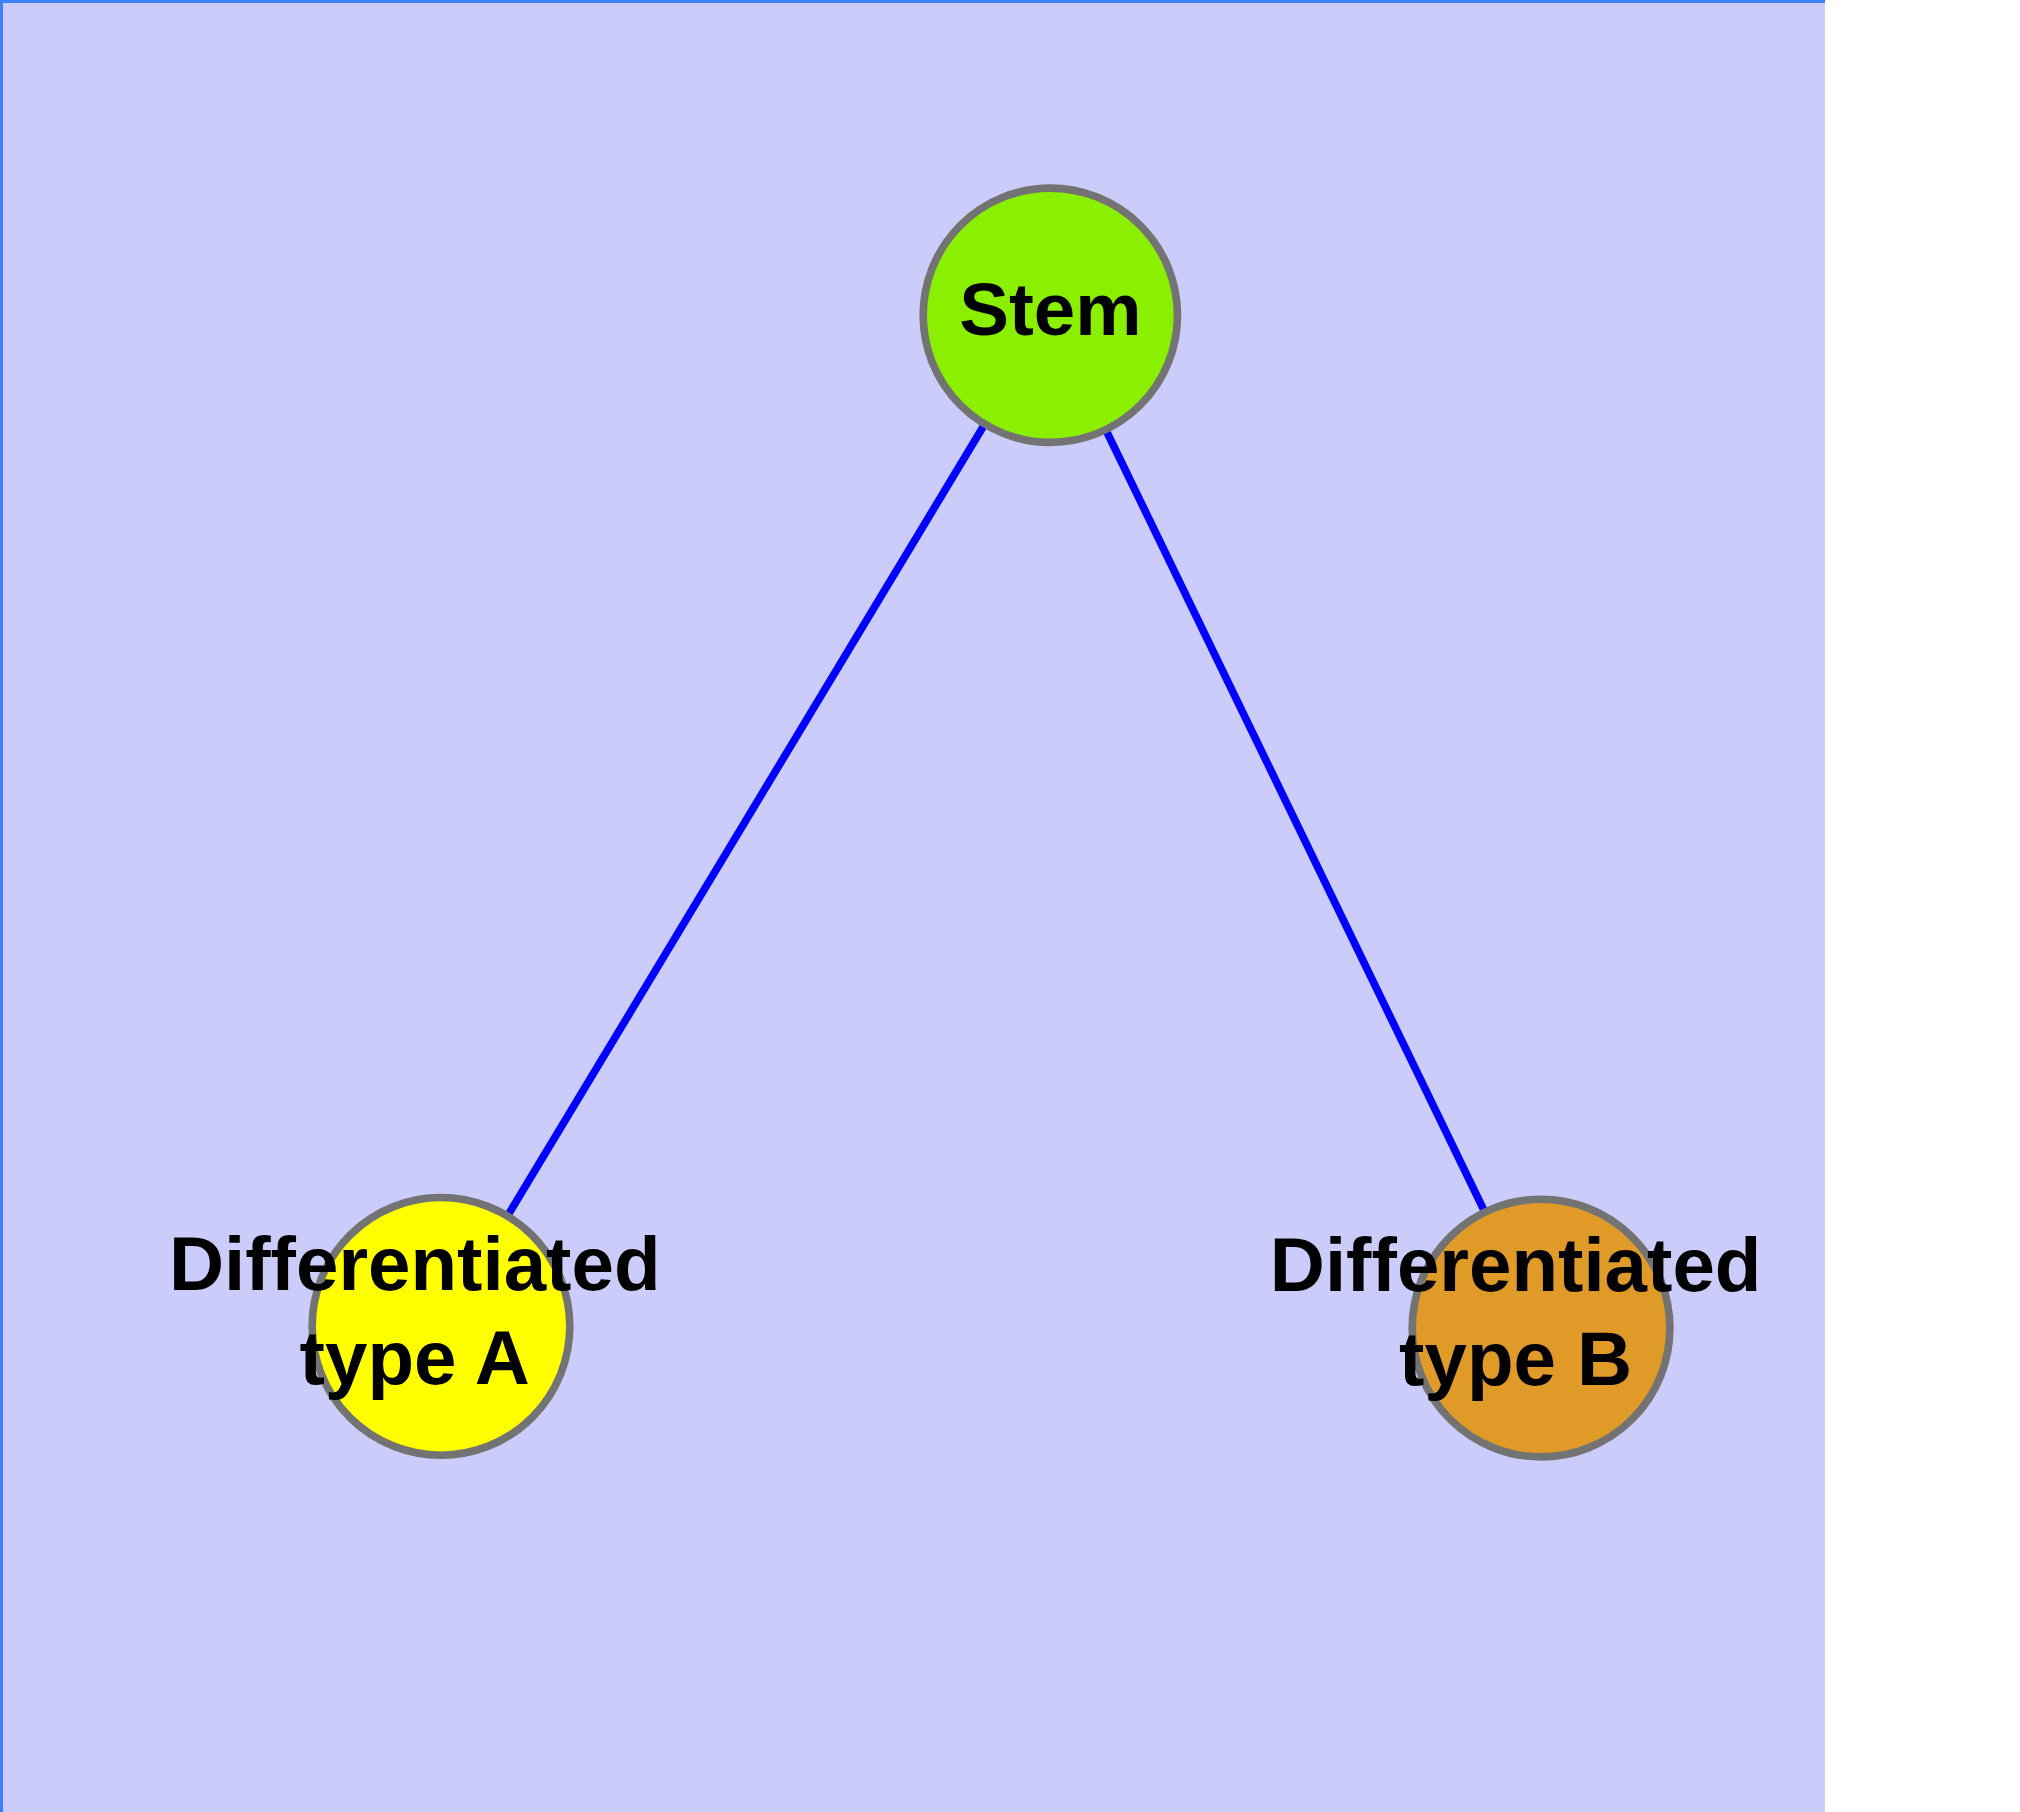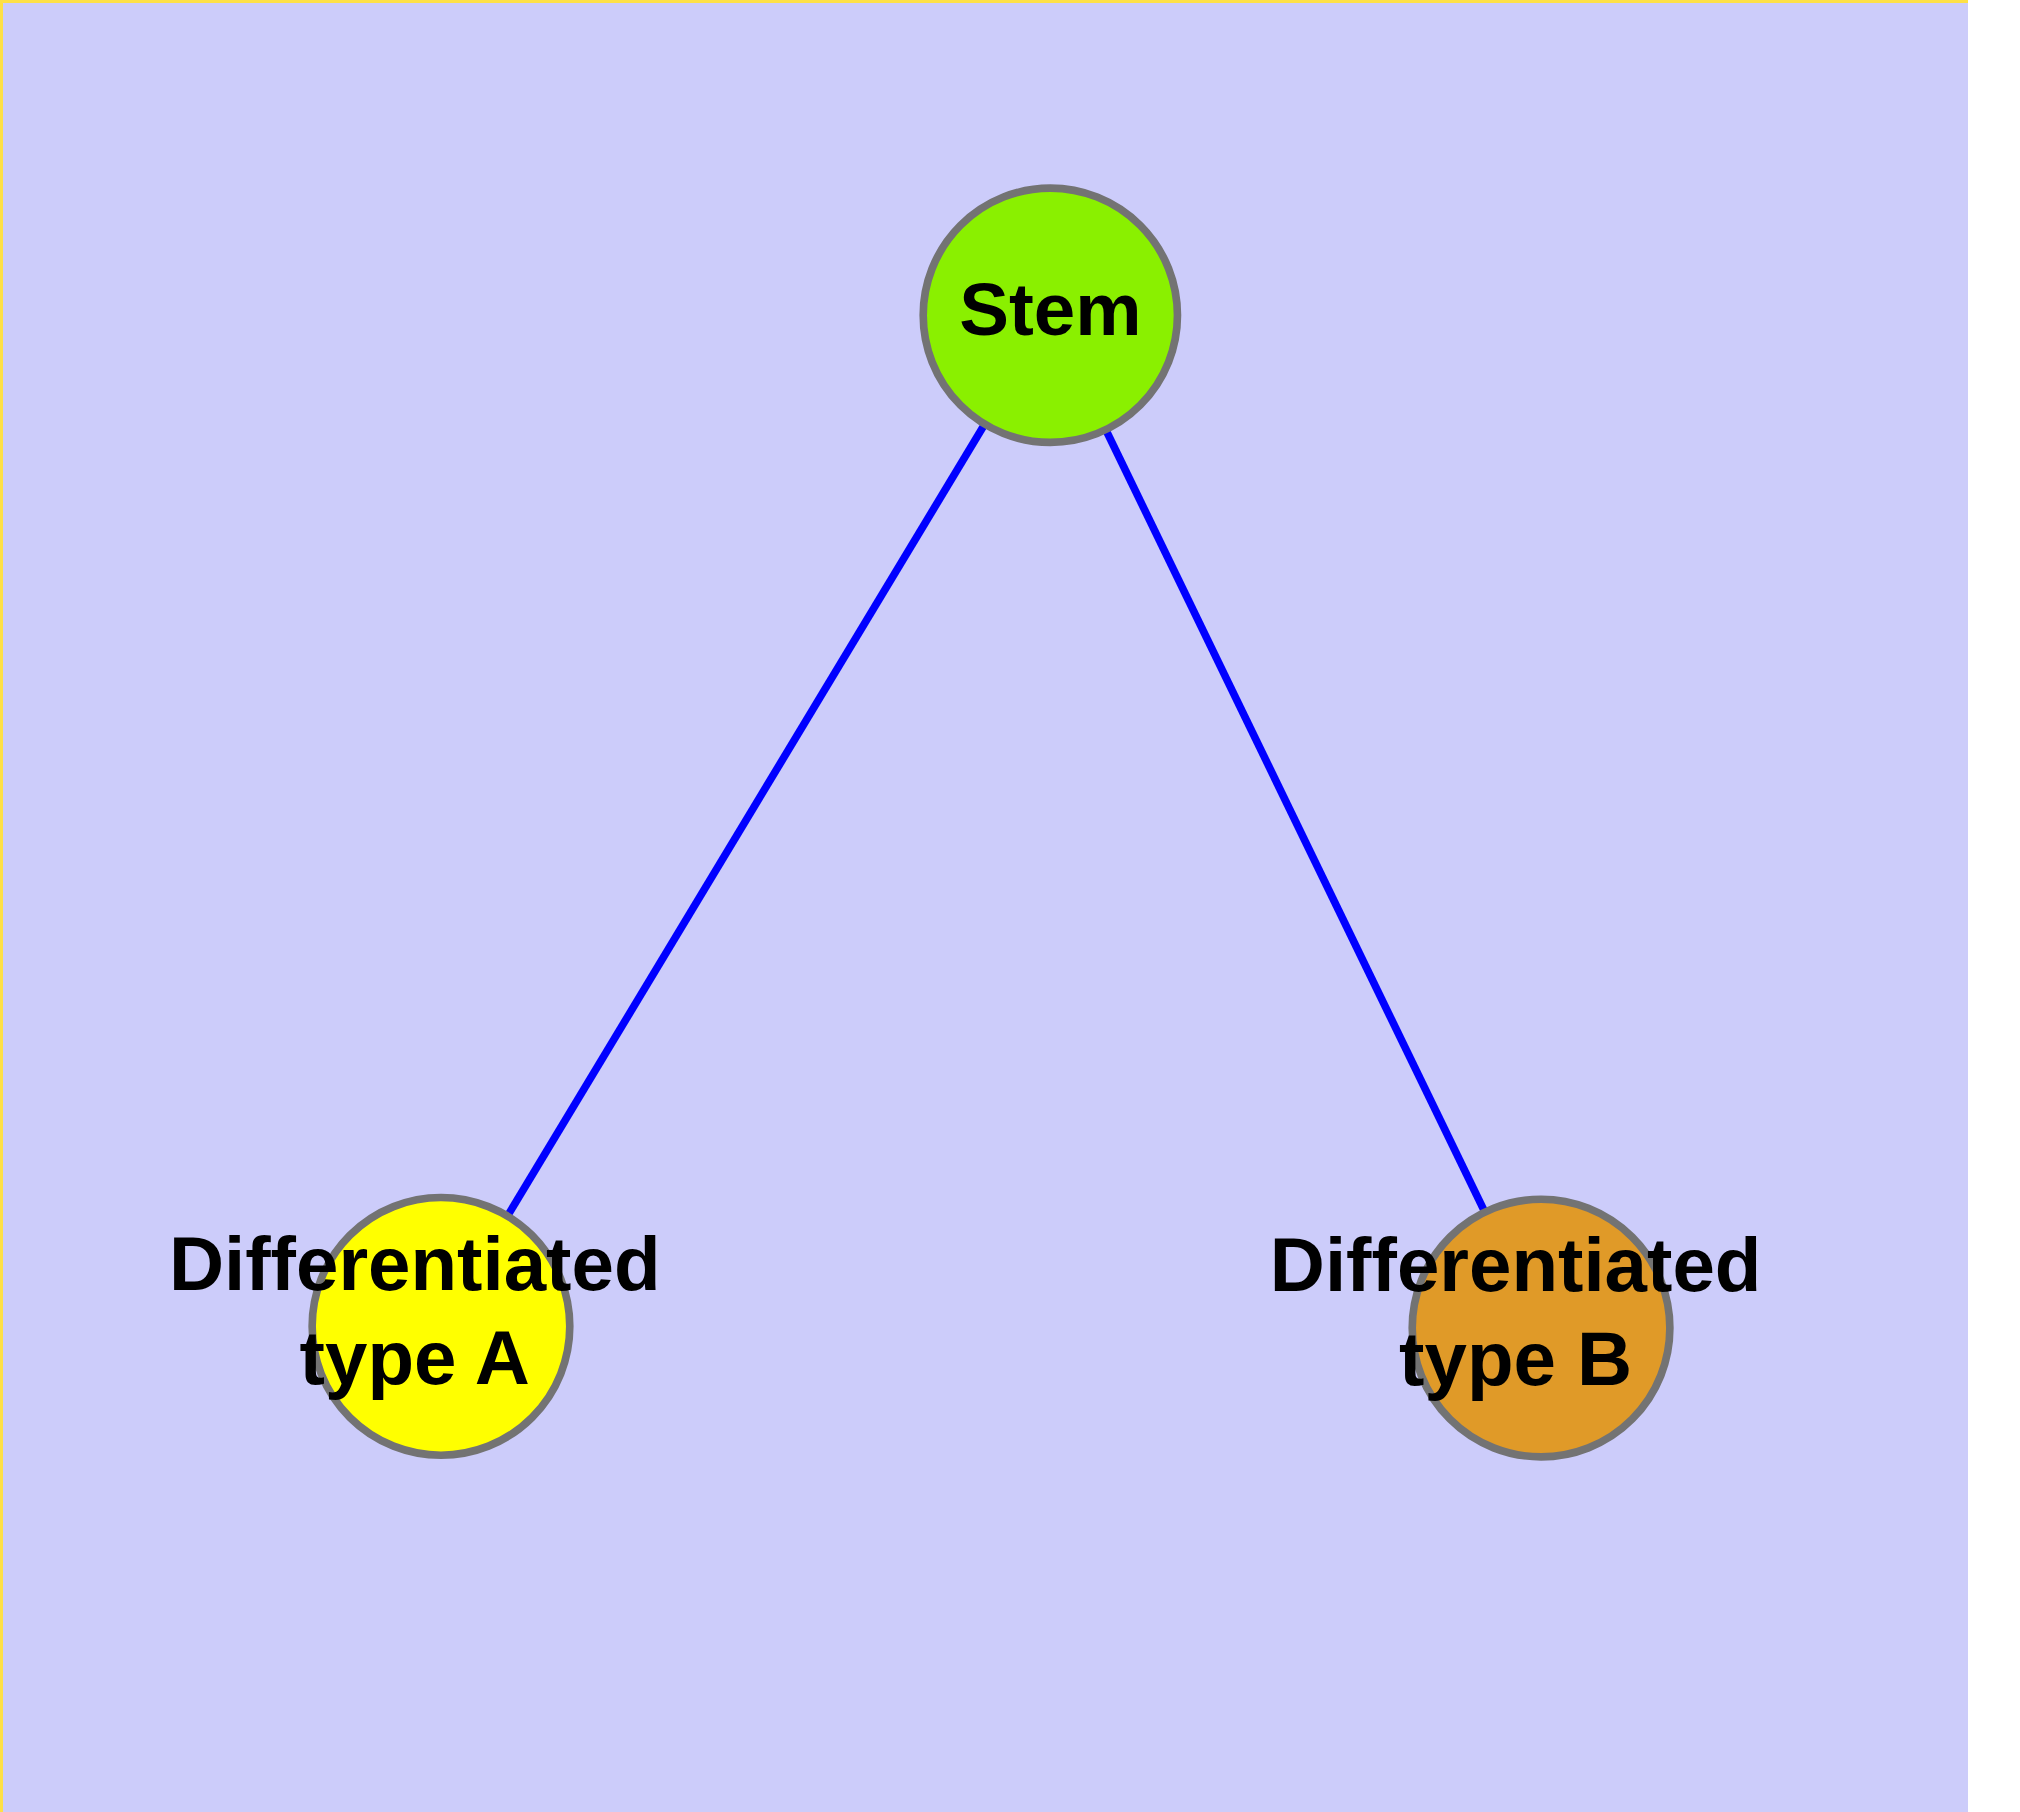--- a/index.html
+++ b/index.html
@@ -3,23 +3,23 @@
 <meta charset="utf-8">
 <title>Cell Differentiation Graph</title>
 <style>
   html, body {
     margin: 0;
     padding: 0;
     background: #ffffff;
   }
   #canvas {
     position: relative;
-    width: 1968px;
+    width: 1825px;
     height: 1812px;
-    background: #fde047;
+    background: #3b82f6;
     overflow: hidden;
     font-family: "Liberation Sans", sans-serif;
   }
   #plot-area {
     position: absolute;
     left: 2.5px;
     top: 2.5px;
     width: 2018px;
     height: 1810px;
     background: #ccccfa;

